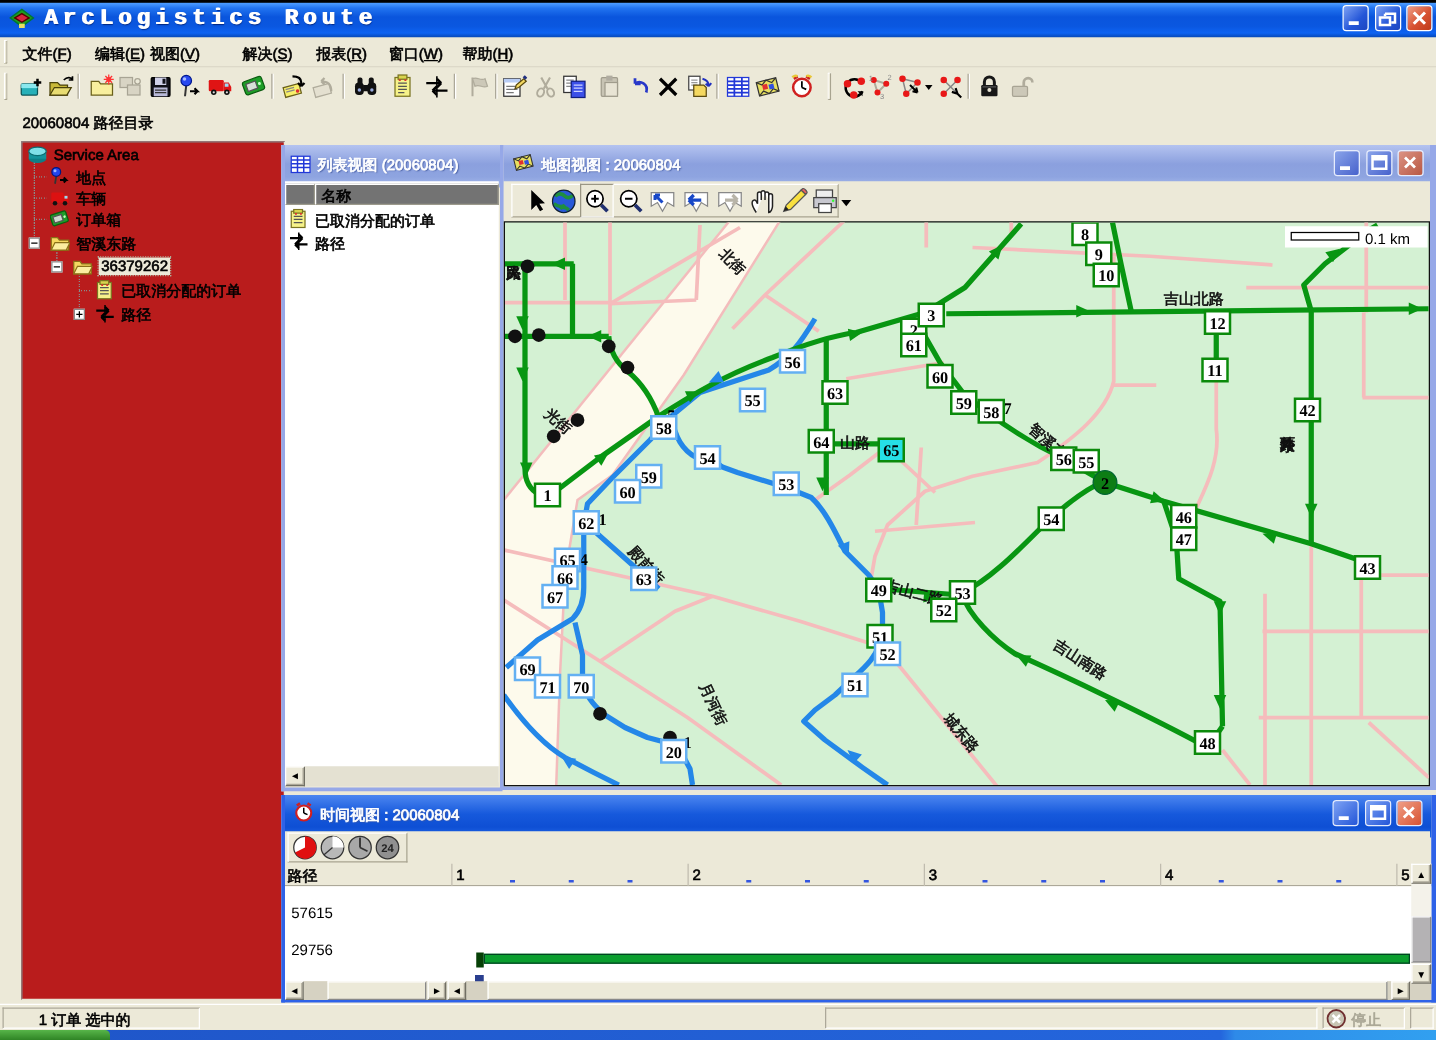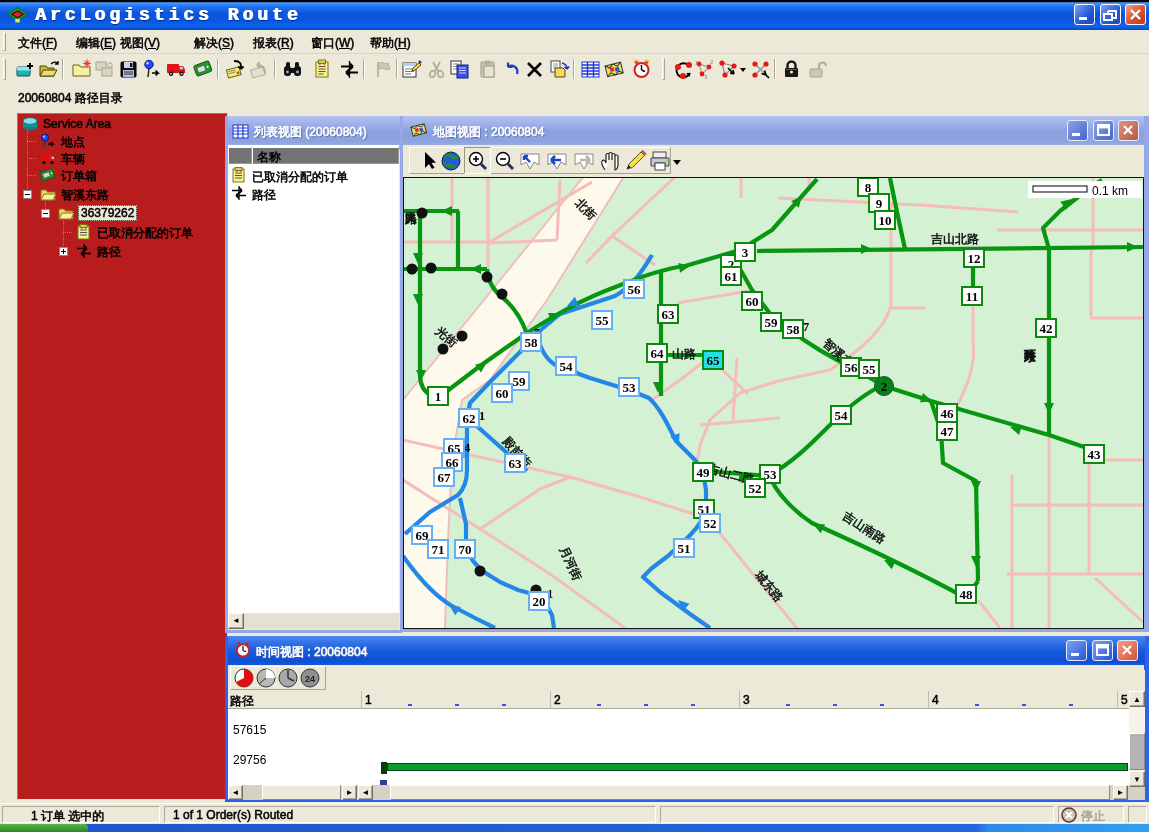--- a/index.html
+++ b/index.html
@@ -893,21 +893,20 @@
  </div>
  <div class="abs" style="left:901px;top:55px;width:16px;height:96px;background:#f4f2ea">
   <div class="sbtn" style="left:0;top:0;width:16px;height:16px;padding-top:3px">▲</div>
   <div class="sbtn" style="left:0;top:80px;width:16px;height:16px;padding-top:3px">▼</div>
   <div class="abs" style="left:0;top:42px;width:16px;height:37px;background:#b4b2b4;border:1px solid #fff;border-right-color:#888;border-bottom-color:#888"></div>
  </div>
 </div>
 
 <div class="tb" id="status">
  <div class="spanel" style="left:2px;width:158px;padding:1px 0 0 28px">1 订单 选中的</div>
- <div class="spanel" style="left:164px;width:492px;padding:1px 0 0 8px">1 of 1 Order(s) Routed</div>
  <div class="spanel" style="left:660px;width:394px"></div>
  <div class="spanel" style="left:1058px;width:66px;padding:1px 0 0 22px;color:#a8a594">停止</div>
  <div class="spanel" style="left:1128px;width:19px"></div>
  <svg class="abs" style="left:1061px;top:3px" width="17" height="17">
       <circle cx="8" cy="8" r="7" fill="#c8c5b4" stroke="#703030" stroke-width="1.5"></circle>
       <path d="M5 5 L11 11 M11 5 L5 11" stroke="#fff" stroke-width="2"></path>
     </svg>
 </div>
 
 <div class="tb" id="taskbar"></div>

